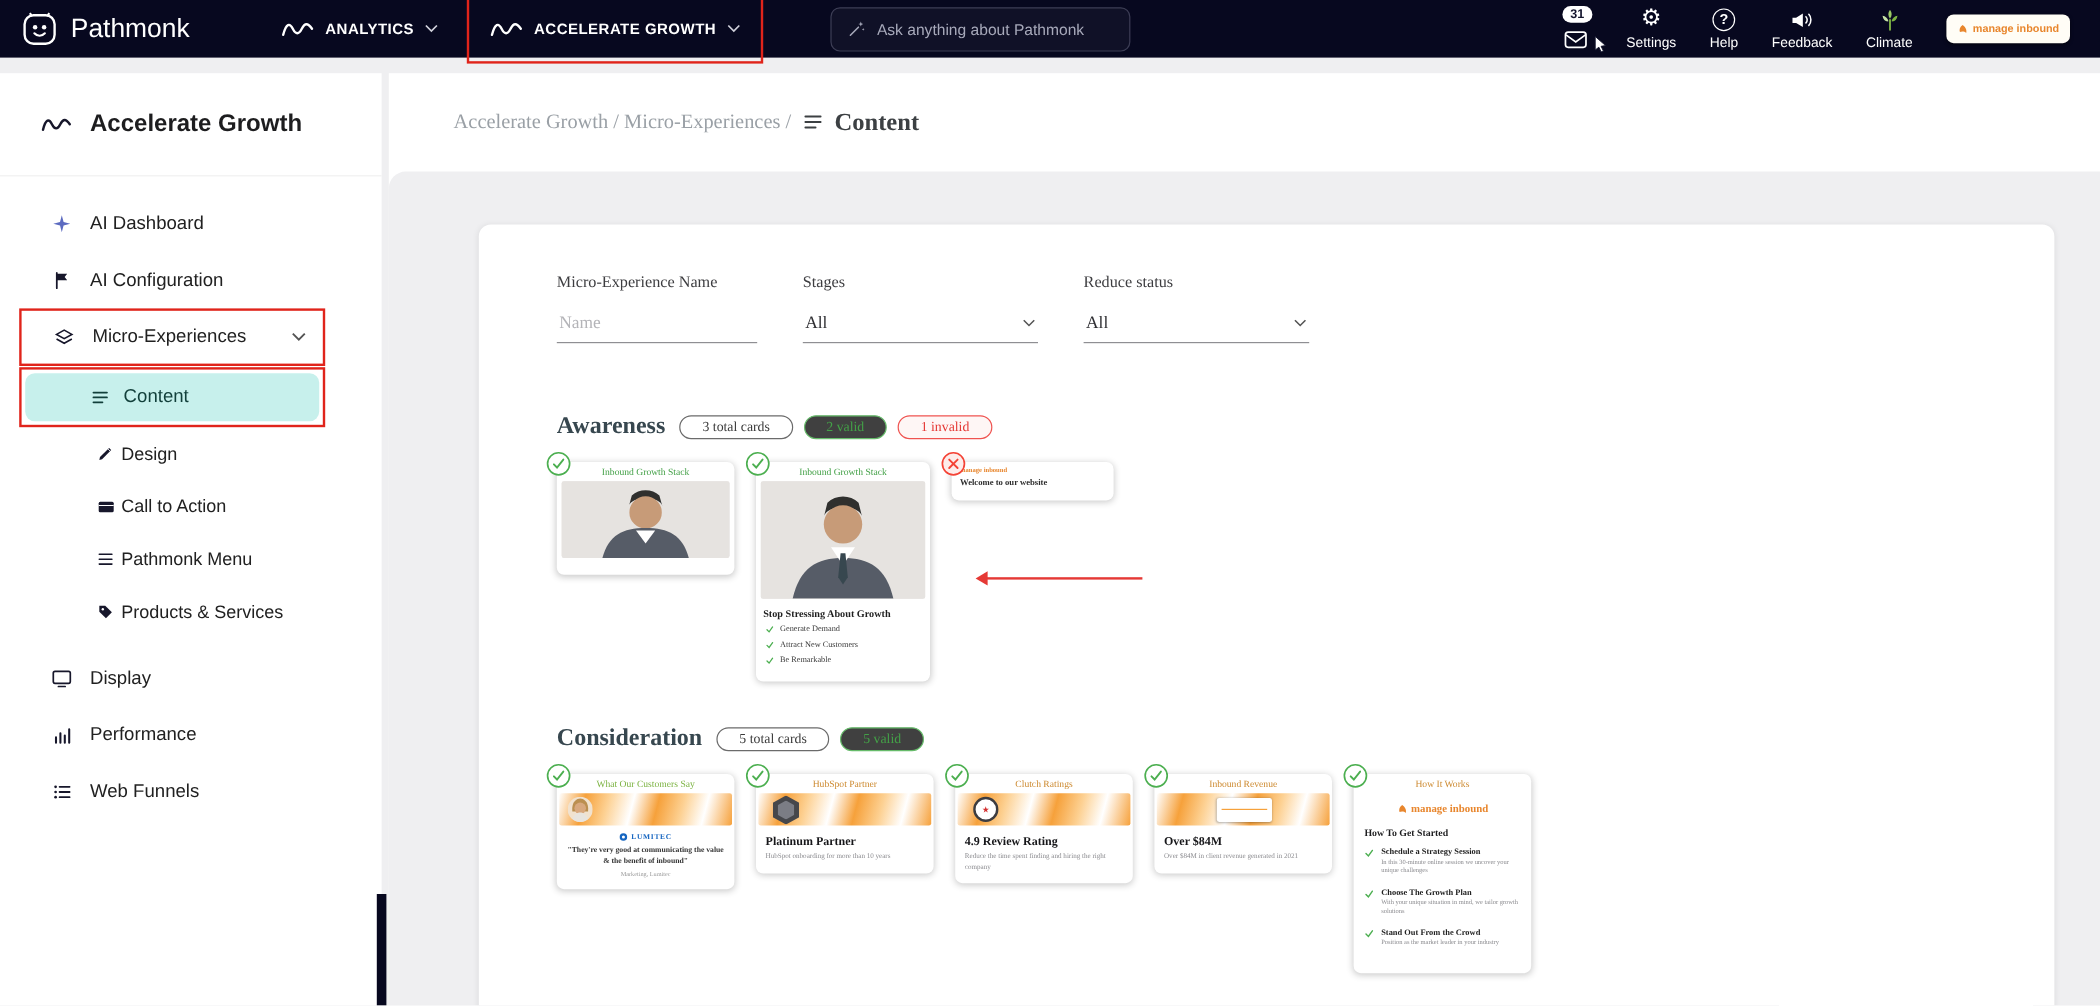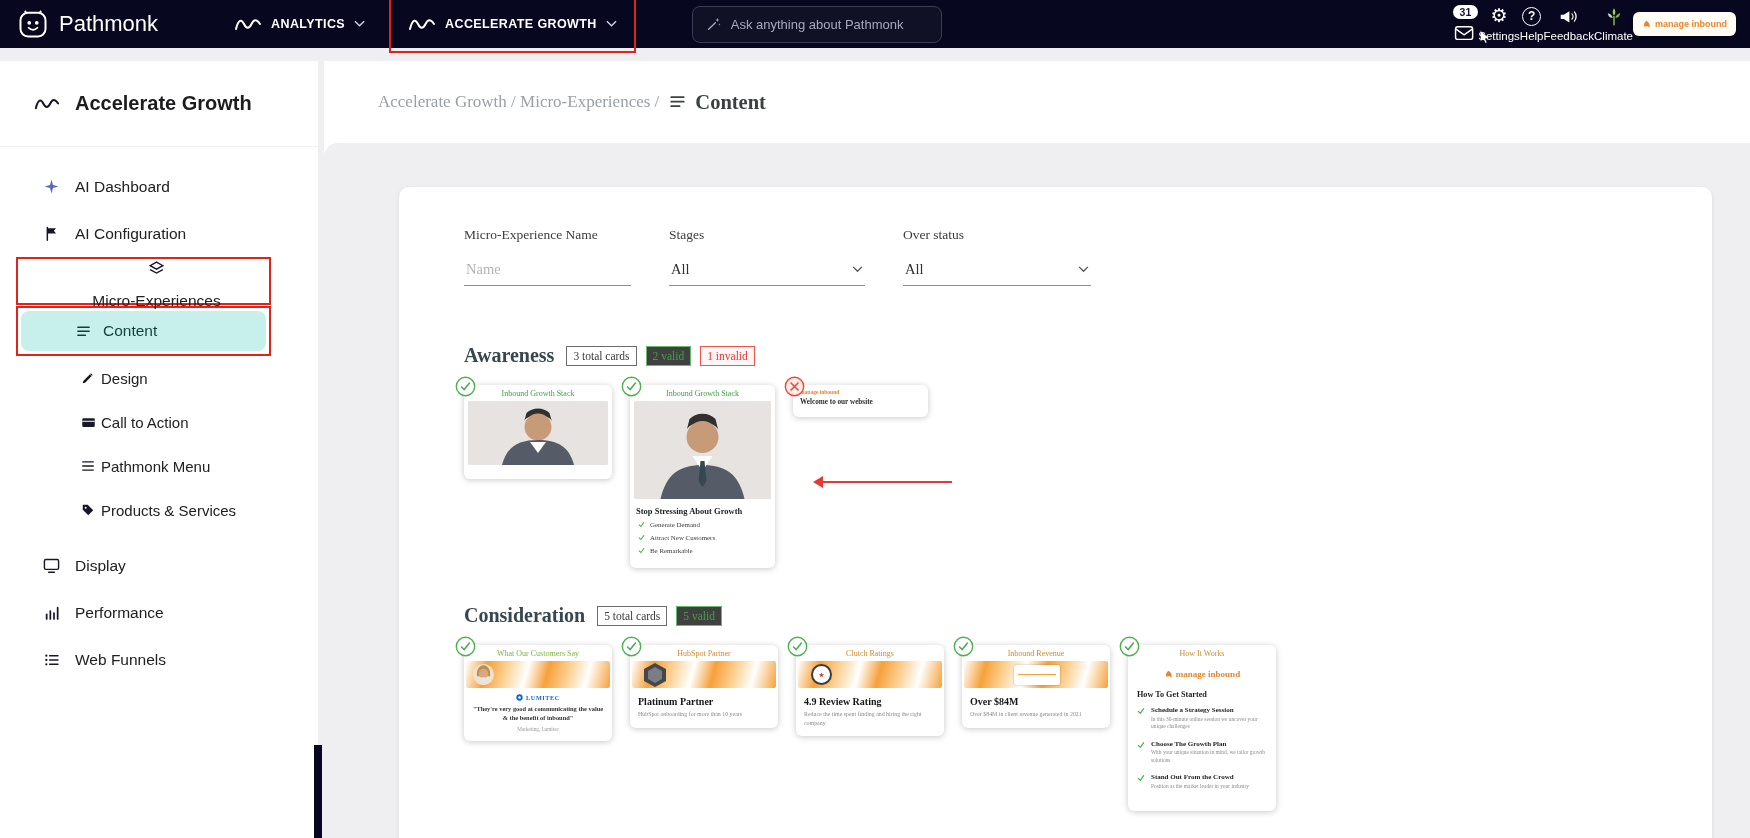--- a/index.html
+++ b/index.html
@@ -14,39 +14,39 @@
   .brand-name { font-size:22px; font-weight:500; }
   .topnav { display:flex; align-items:center; gap:9px; cursor:pointer; }
   .topnav-label { font-size:12.5px; font-weight:700; letter-spacing:.4px; }
   .analytics { margin-left:76px; }
   .accel-wrap { margin-left:24px; height:57px; border:2px solid #e0241b; display:flex; align-items:center; padding:0 17px; }
   .chev { width:11px; height:8px; color:#cfd0da; }
   .ask-box { margin-left:56px; width:250px; height:37px; border:1px solid #3d3e55; border-radius:8px;
              background:#101127; display:flex; align-items:center; gap:9px; padding:0 13px; }
   .ask-input { flex:1; background:transparent; border:none; outline:none; color:#a7a9ba; font-size:13px; font-family:inherit; }
   .ask-input::placeholder { color:#a7a9ba; }
-  .topbar-right { margin-left:auto; display:flex; align-items:center; margin-right:14px; }
+  .topbar-right { margin-left:auto; display:flex; align-items:center; gap:28px; margin-right:25px; }
   .top-action { display:flex; flex-direction:column; align-items:center; gap:4px; font-size:11.5px; cursor:pointer; position:relative; }
   .notif-badge { background:#fff; color:#15162e; font-size:10.5px; font-weight:700; border-radius:9px; padding:1px 7px; margin-bottom:2px; }
   .cursor-icon { position:absolute; top:24px; left:24px; width:16px; height:16px; }
   .help-circle { width:19px; height:19px; border:1.6px solid #fff; border-radius:50%; display:flex; align-items:center;
                  justify-content:center; font-size:12px; font-weight:700; }
   .gear-glyph { font-size:19px; line-height:20px; }
   .account-badge { background:#fffdf6; border-radius:6px; padding:7px 9px; display:flex; align-items:center; gap:4px;
                    color:#e8862d; font-size:9px; font-weight:700; box-shadow:0 1px 3px rgba(0,0,0,.45); }
 
   
   .sidebar { position:absolute; top:61px; left:0; width:318px; height:777px; background:#fff; z-index:30; }
   .sidebar-header { height:86px; display:flex; align-items:center; gap:15px; padding-left:34px; border-bottom:1px solid #f1f1f1; }
   .sidebar-title { font-size:20px; font-weight:700; color:#1d1d1f; }
   .nav { padding-top:16px; }
   .nav-item { height:47px; display:flex; align-items:center; gap:14px; padding-left:42px; font-size:15.5px; color:#212121; cursor:pointer; }
   .nav-icon { width:19px; height:19px; color:#17172b; flex:none; display:flex; align-items:center; justify-content:center; }
   .red-wrap { border:2px solid #e0241b; margin:0 47px 0 16px; }
-  .red-wrap .nav-item { padding-left:26px; height:44px;flex-direction:column; }
+  .red-wrap .nav-item { padding-left:26px; height:44px; }
   .red-wrap2 { border:2px solid #e0241b; margin:1px 47px 0 16px; padding:3px; }
   .content-pill { height:40px; background:#c7f0ec; border-radius:8px; display:flex; align-items:center; gap:12px;
                   padding-left:54px; font-size:15.5px; color:#113f3a; font-weight:500; cursor:pointer; }
   .sub-item { padding-left:80px; height:44px; font-size:15px; gap:5px; }
   .mt { margin-top:10px; }
   .exp-chev { margin-left:auto; margin-right:14px; color:#555; width:12px; height:8px; }
   .sidebar-scroll { position:absolute; left:314px; top:745px; width:8px; height:93px; background:#07081f; z-index:35; }
 
   
   .main { position:absolute; top:61px; left:324px; width:1628px; height:777px; background:#fff;font-family:Liberation Serif, serif; }
@@ -69,21 +69,21 @@
                     padding:10px 2px 7px; margin-top:8px; font-size:14.5px; color:#2f2f33; cursor:pointer; }
   .f-name { width:167px; } .f-stages { width:196px; } .f-valid { width:188px; }
   .name-input { border:none; outline:none; width:100%; font-family:inherit; font-size:14.5px; color:#333; }
   .name-input::placeholder { color:#b4b4b8; }
   .sel-chev { width:11px; height:7px; color:#555; }
 
   
   .section-head { display:flex; align-items:center; gap:9px; margin-top:58px; }
   .section-head.consider { margin-top:36px; }
   .section-title { font-size:20px; font-weight:700; color:#37474f; margin-right:3px; }
-  .pill { font-size:11.5px; padding:3px 6px; border-radius:0; border:1px solid; background:#fff; }
+  .pill { font-size:11.5px; padding:3px 18px; border-radius:10px; border:1px solid; background:#fff; }
   .pill-total { border-color:#6b6b6b; color:#3a3a3a; }
   .pill-valid { border-color:#66bb6a; color:#43a047; background:#404040; }
   .pill-invalid { border-color:#ef5350; color:#e53935; background:#fef6f5; }
 
   
   .cards-row { position:relative; display:flex; align-items:flex-start; gap:18px; margin-top:18px; }
   .mini-card { position:relative; background:#fff; border-radius:6px; box-shadow:0 1px 6px rgba(0,0,0,.22); cursor:pointer; }
   .status { position:absolute; top:-9px; left:-9px; width:21px; height:21px; z-index:2; }
   .mc-title { font-size:8px; text-align:center; padding:4px 0 3px; font-weight:500; }
   .t-green { color:#43a047; } .t-olive { color:#7cb342; } .t-orange { color:#cd8a30; }
@@ -394,21 +394,21 @@
         <div class="filter f-stages">
           <span class="filter-label">Stages</span>
           <div class="filter-control">
             <span>All</span>
             <svg class="sel-chev" viewBox="0 0 12 8">
                 <path d="M1 1l5 5 5-5" fill="none" stroke="currentColor" stroke-width="1.5"></path>
               </svg>
           </div>
         </div>
         <div class="filter f-valid">
-          <span class="filter-label">Over status</span>
+          <span class="filter-label">Reduce status</span>
           <div class="filter-control">
             <span>All</span>
             <svg class="sel-chev" viewBox="0 0 12 8">
                 <path d="M1 1l5 5 5-5" fill="none" stroke="currentColor" stroke-width="1.5"></path>
               </svg>
           </div>
         </div>
       </div>
 
       <div class="section-head">

